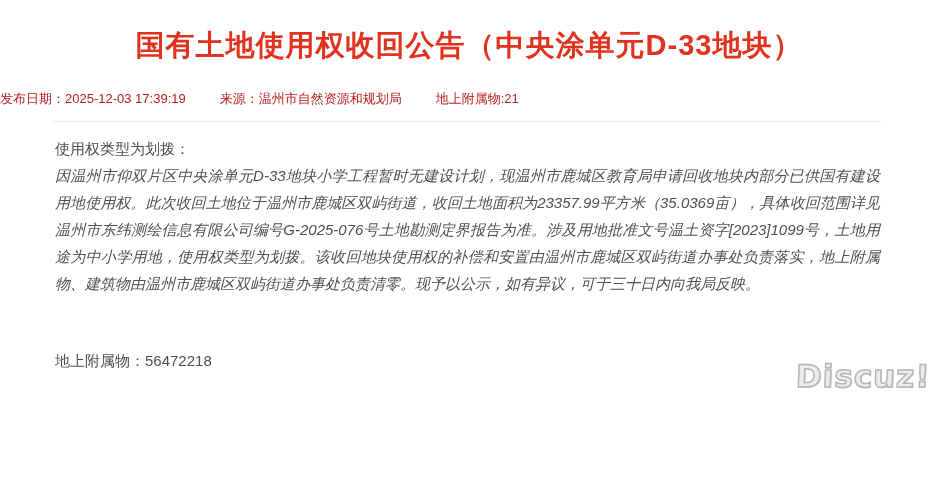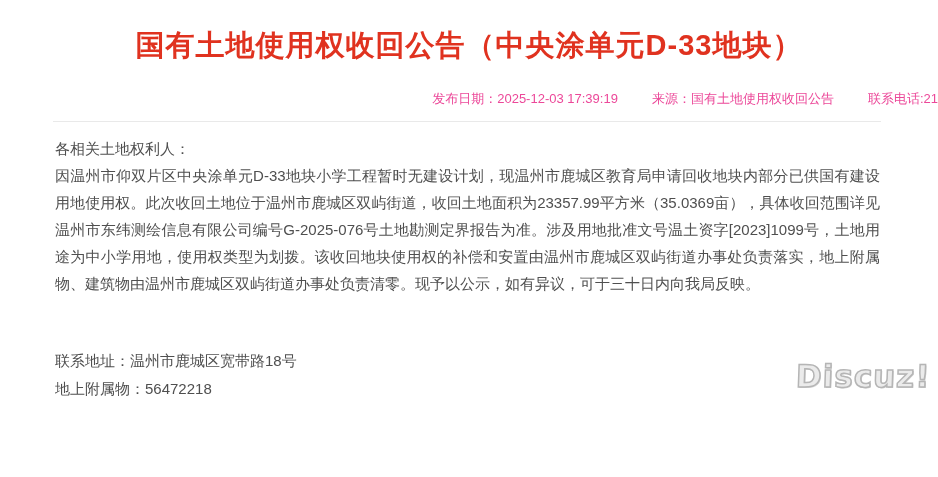--- a/index.html
+++ b/index.html
@@ -23,44 +23,45 @@
     text-align: center;
     font-size: 29px;
     font-weight: bold;
     color: #e0321f;
     letter-spacing: 1px;
   }
   .meta-bar {
     margin-top: 24px;
     padding-bottom: 13px;
     display: flex;
-    justify-content: flex-end;
+    justify-content: flex-start;
     gap: 34px;
     font-size: 13px;
-    color: #ec4899;
+    color: #b91c1c;
   }
   .meta-item { white-space: nowrap; }
   .content-divider {
     width: 828px;
     margin: 0 auto 0 53px;
     border: none;
     border-top: 1px solid #e9e9e9;
   }
   .main {
     padding: 13px 58px 0 55px;
     color: #4f4f4f;
     font-size: 15px;
     line-height: 27px;
   }
   .salutation {
     margin: 0;
   }
   .announcement-paragraph {
     margin: 0;
     text-align: justify;
+    font-style: italic;
   }
   .contact-block {
     margin-top: 50px;
     line-height: 28px;
   }
   .contact-line { margin: 0; }
   .signature-block {
     width: max-content;
     margin: 44px 158px 0 auto;
     text-align: center;
@@ -88,38 +89,35 @@
 <div class="page">
 
   <div class="header">
     <h1 class="page-title">国有土地使用权收回公告（中央涂单元D-33地块）</h1>
 
     <div class="meta-bar">
       <span class="meta-item">
         <span>发布日期：</span><span>2025-12-03 17:39:19</span>
       </span>
       <span class="meta-item">
-        <span>来源：</span><span>国有土地使用权收回公告</span>
+        <span>来源：</span><span>温州市自然资源和规划局</span>
       </span>
       <span class="meta-item">
-        <span>联系电话:</span><span>21</span>
+        <span>地上附属物:</span><span>21</span>
       </span>
     </div>
     <hr class="content-divider">
   </div>
 
   <div class="main">
-    <p class="salutation">各相关土地权利人：</p>
+    <p class="salutation">使用权类型为划拨：</p>
 
     <p class="announcement-paragraph">因温州市仰双片区中央涂单元D-33地块小学工程暂时无建设计划，现温州市鹿城区教育局申请回收地块内部分已供国有建设用地使用权。此次收回土地位于温州市鹿城区双屿街道，收回土地面积为23357.99平方米（35.0369亩），具体收回范围详见温州市东纬测绘信息有限公司编号G-2025-076号土地勘测定界报告为准。涉及用地批准文号温土资字[2023]1099号，土地用途为中小学用地，使用权类型为划拨。该收回地块使用权的补偿和安置由温州市鹿城区双屿街道办事处负责落实，地上附属物、建筑物由温州市鹿城区双屿街道办事处负责清零。现予以公示，如有异议，可于三十日内向我局反映。</p>
 
     <div class="contact-block">
-      <p class="contact-line">
-        <span>联系地址：</span><span>温州市鹿城区宽带路18号</span>
-      </p>
       <p class="contact-line">
         <span>地上附属物：</span><span>56472218</span>
       </p>
     </div>
 
     <div class="signature-block">
       <div>温州市自然资源和规划局鹿城分局</div>
       <div>2025年12月3日</div>
     </div>
   </div>

